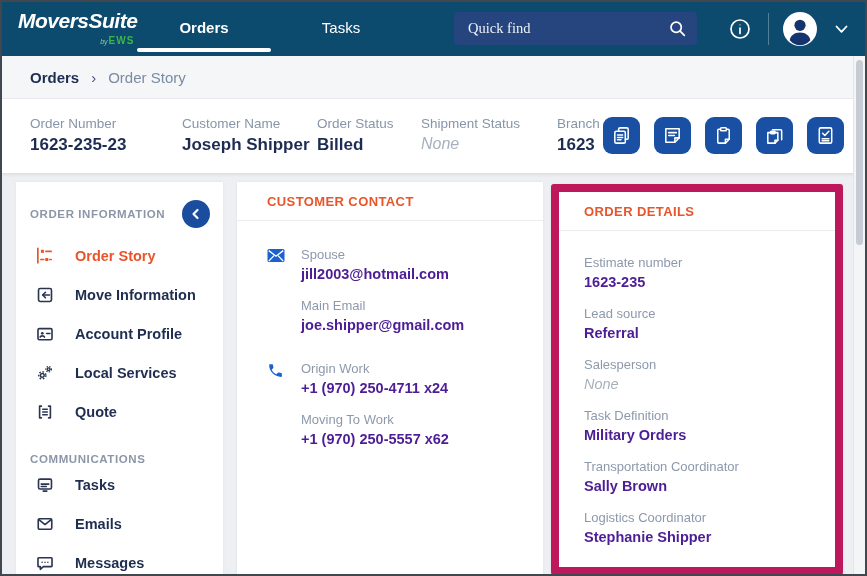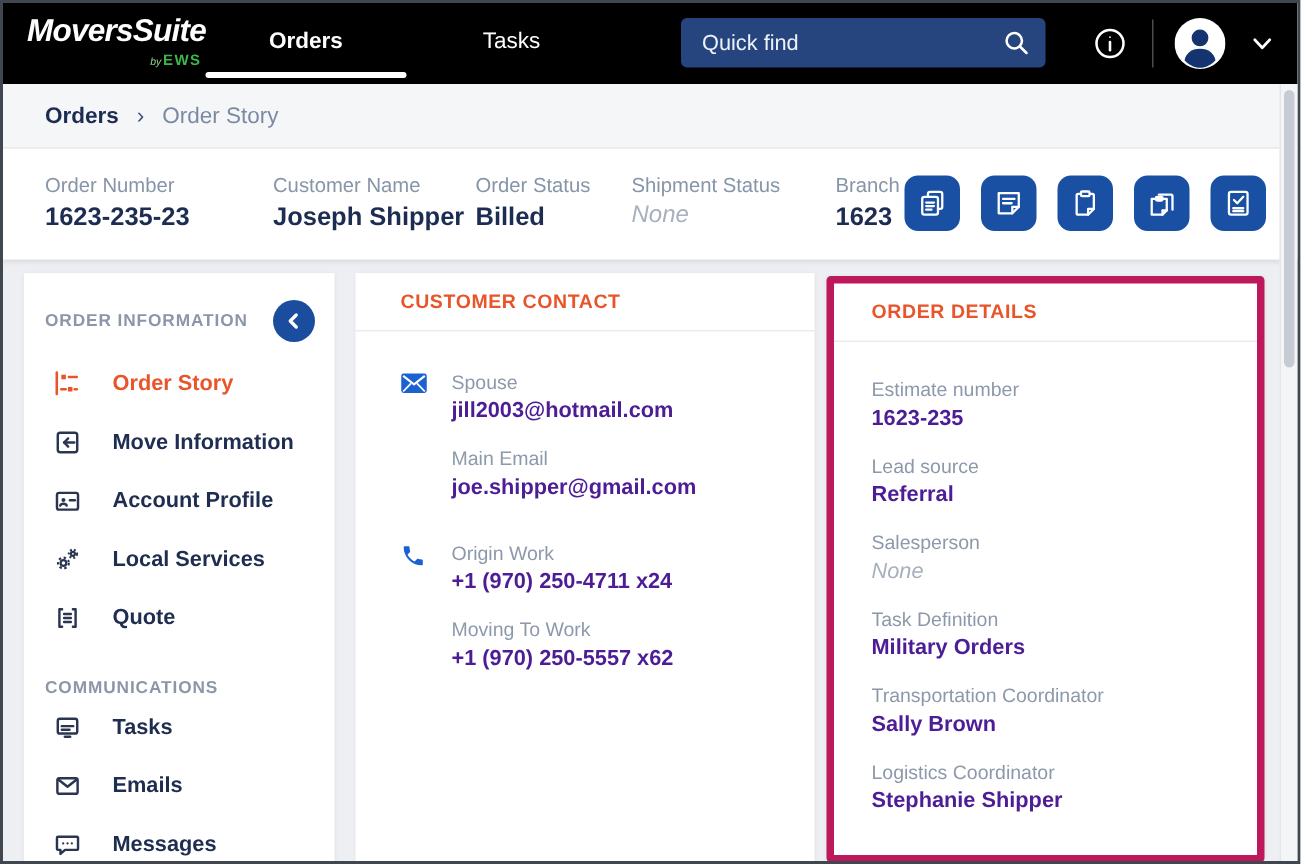--- a/index.html
+++ b/index.html
@@ -1,36 +1,36 @@
 <!DOCTYPE html>
 <html><head>
 <meta charset="utf-8">
 <style>
   * { margin:0; padding:0; box-sizing:border-box; }
   body { background:#d8d8d8; font-family:"Liberation Sans", sans-serif; }
   .screen{ position:relative; width:867px; height:576px; background:#edeff2;
            border:2px solid #41474e; overflow:hidden; }
 
   
-  .navbar{ position:absolute; left:0; top:0; right:0; height:54px; background:#000000; z-index:40;}
+  .navbar{ position:absolute; left:0; top:0; right:0; height:54px; background:#0c4a6e; z-index:40;}
   .logo{ position:absolute; left:16px; top:7px; color:#fff; cursor:pointer;}
   .logo-text{ font-size:21px; font-weight:800; font-style:italic; letter-spacing:-0.5px;}
   .logo-byline{ text-align:right; margin-top:-3px; padding-right:3px;}
   .logo-by{ font-size:7px; color:#8fd18f; font-style:italic; margin-right:1px;}
   .logo-ews{ font-size:10px; font-weight:800; color:#3cb549; letter-spacing:1px;}
   .tab{ position:absolute; top:0; height:54px; width:138px; text-align:center; line-height:52px;
         color:#fff; font-size:15px; cursor:pointer;}
   .tab-orders{ left:133px; font-weight:700;}
   .tab-tasks{ left:270px; font-weight:400;}
   .tab .underline{ position:absolute; left:2px; right:2px; bottom:4px; height:4px;
         background:#fff; border-radius:2px;}
   .searchbox{ position:absolute; left:452px; top:10px; width:243px; height:33px;
         background:#26457e; border-radius:4px;}
   .searchbox input{ width:100%; height:100%; background:transparent; border:none; outline:none;
-        color:#fff; font-size:14.5px; padding:0 36px 0 14px; font-family:Liberation Sans, sans-serif;}
+        color:#fff; font-size:14.5px; padding:0 36px 0 14px; font-family:Liberation Serif, serif;}
   .searchbox input::placeholder{ color:#eef2f8; opacity:1;}
   .search-icon{ position:absolute; right:10px; top:7px; }
   .info-btn{ position:absolute; left:727px; top:16px; cursor:pointer;}
   .nav-divider{ position:absolute; left:766px; top:11px; width:1px; height:32px;
         background:rgba(255,255,255,0.3);}
   .avatar{ position:absolute; left:781px; top:10px; width:34px; height:34px; cursor:pointer;}
   .nav-caret{ position:absolute; left:833px; top:23px; cursor:pointer;}
 
   
   .breadcrumb{ position:absolute; left:0; top:54px; right:0; height:43px; background:#f5f6f8;
@@ -49,21 +49,21 @@
   .sum-value.muted{ font-weight:400; font-style:italic; color:#a8b0bd; font-size:16px;}
   .tool-btn{ position:absolute; top:18px; width:37px; height:37px; border:none; cursor:pointer;
         background:#1950a3; border-radius:9px; display:flex; align-items:center;
         justify-content:center; padding:0;}
 
   
   .panel{ position:absolute; background:#fff; box-shadow:0 0 3px rgba(0,0,0,0.06);}
   .sidebar{ left:14px; top:180px; width:207px; bottom:-2px;}
   .contact{ left:235px; top:180px; width:306px; bottom:-2px;}
   .details{ left:549px; top:182px; width:292px; height:391px;
-        border:5px solid #be185d; border-radius:3px;}
+        border:8px solid #be185d; border-radius:3px;}
 
   .side-header{ display:flex; align-items:center; justify-content:space-between;
         margin-top:10px; height:44px; padding:0 13px 0 14px;}
   .side-title{ font-size:11.5px; color:#8d96a8; letter-spacing:0.6px; font-weight:700;}
   .collapse-btn{ width:28px; height:28px; border-radius:50%; border:none; background:#1b4d9e;
         display:flex; align-items:center; justify-content:center; cursor:pointer; padding:0;}
   .side-item{ height:39px; display:flex; align-items:center; padding-left:19px; cursor:pointer;
         color:#1e2d50;}
   .side-item .icn{ width:19px; height:19px; flex:0 0 19px; color:#2a3550; display:flex;
         align-items:center; justify-content:center;}

